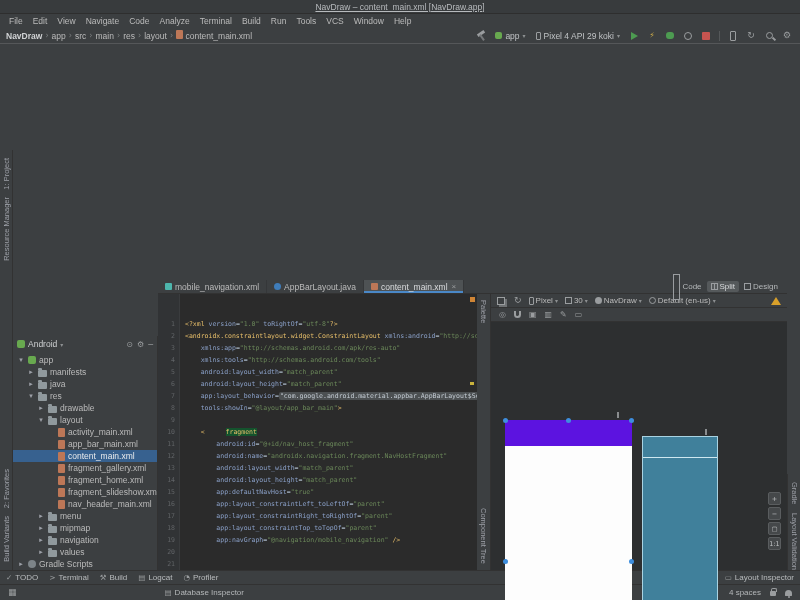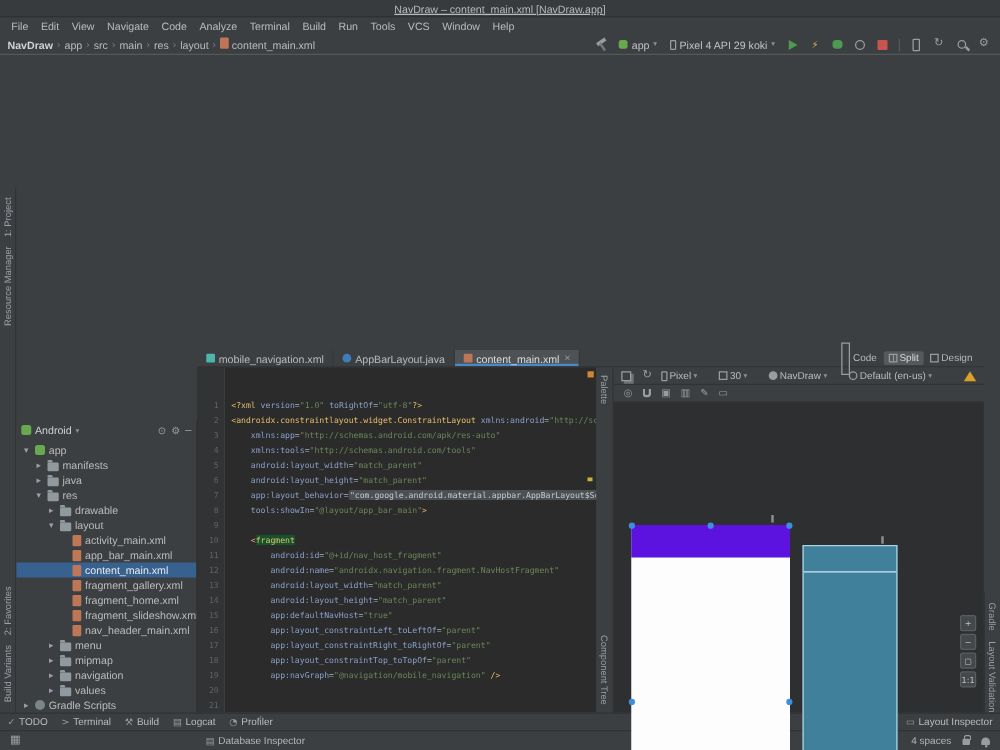--- a/index.html
+++ b/index.html
@@ -80,21 +80,21 @@
   .editor-pane{width:319px;display:flex;background:#2b2b2b;flex:0 0 auto;min-height:0;}
   .gutter{width:22px;background:#313335;border-right:1px solid #3a3c3e;padding-top:24px;flex:0 0 auto;}
   .gutter-num{height:12px;line-height:12px;padding-right:4px;color:#606366;font-family:"DejaVu Sans Mono",monospace;font-size:6.5px;text-align:right;}
   .code{flex:1;padding:24px 0 0 5px;position:relative;overflow:hidden;}
   .code-line{height:12px;line-height:12px;white-space:pre;font-family:"DejaVu Sans Mono",monospace;font-size:6.5px;color:#a9b7c6;}
   .tk-t{color:#e8bf6a;}
   .tk-a{color:#8aa0c8;}
   .tk-v{color:#6a8759;}
   .tk-p{color:#a9b7c6;}
   .tk-f{background:#4c5052;color:#c3cbd3;border-radius:2px;padding:0 1px;}
-  .tk-h{background:#14532d;color:#e8bf6a;}
+  .tk-h{background:#14532d;color:#e8bf6a;margin-left:21px;}
   .mark-orange{position:absolute;right:2px;top:3px;width:5px;height:5px;background:#d08535;}
   .mark-yellow{position:absolute;right:3px;top:88px;width:4px;height:3px;background:#c9b23c;}
 
   .palette-strip{width:14px;background:#3c3f41;border-right:1px solid #323232;display:flex;flex-direction:column;align-items:center;justify-content:space-between;padding:6px 0;flex:0 0 auto;}
   .palette-strip .stripe-label{margin:0;}
 
   .design{flex:1;display:flex;flex-direction:column;min-width:0;}
   .design-toolbar{height:14px;background:#3c3f41;border-bottom:1px solid #323232;display:flex;align-items:center;gap:7px;padding:0 6px;font-size:8px;flex:0 0 auto;}
   .dd{display:flex;align-items:center;gap:2px;color:#bbbbbb;white-space:nowrap;}
   .ddi{flex:0 0 auto;}
@@ -423,21 +423,21 @@
 
         <div class="palette-strip">
           <span class="stripe-label">Palette</span>
           <span class="stripe-label">Component Tree</span>
         </div>
 
         <div class="design">
           <div class="design-toolbar">
             <span class="i-layers"></span>
             <span class="i-sync glyph">↻</span>
-            <span id="designDropdowns" style="display:flex;gap:17px;">
+            <span id="designDropdowns" style="display:flex;gap:7px;">
                 <span class="dd">
                   <span class="ddi ddi-device"></span>
                   <span>Pixel</span>
                   <span class="dd-caret glyph">▾</span>
                 </span>
                 <span class="dd">
                   <span class="ddi ddi-api"></span>
                   <span>30</span>
                   <span class="dd-caret glyph">▾</span>
                 </span>

